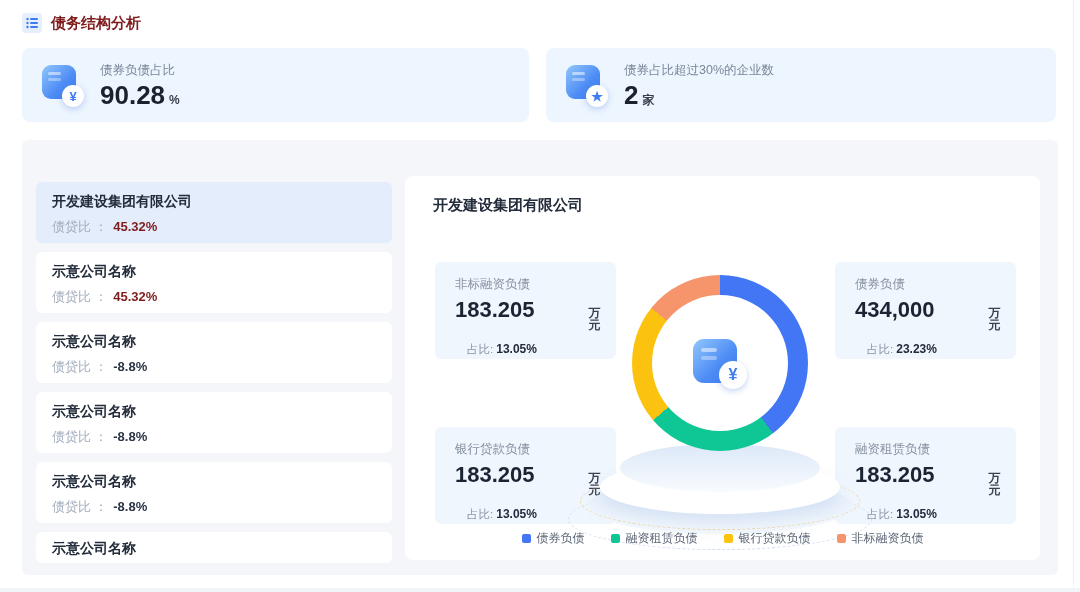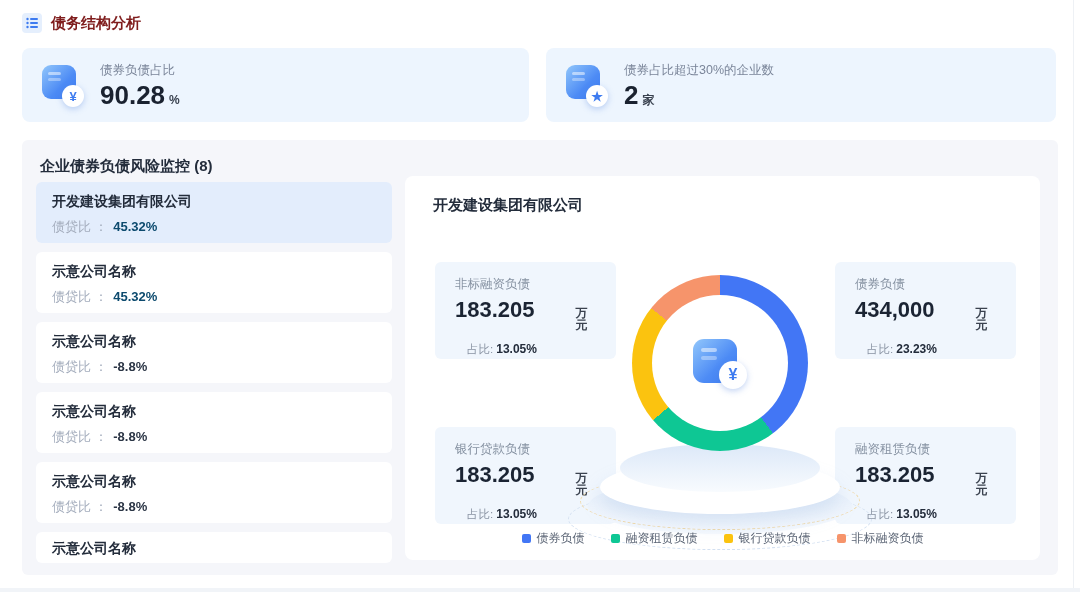--- a/index.html
+++ b/index.html
@@ -34,35 +34,35 @@
   
   .monitor { position:absolute; left:22px; top:140px; width:1036px; height:435px;
              background:#F5F6FA; border-radius:6px; }
   .monitor-title { position:absolute; left:18px; top:17px; font-size:15px; font-weight:bold; color:#232C3B; }
 
   .company-list { position:absolute; left:14px; top:42px; width:356px; }
   .company { background:#fff; border-radius:6px; height:61px; padding:10px 16px; margin-bottom:9px; cursor:pointer; }
   .company .name { font-size:14px; font-weight:600; color:#232C3B; line-height:1.3; }
   .company .ratio { margin-top:8px; font-size:13px; color:#A3ACBC; }
   .company .rval { color:#2B3545; font-weight:600; margin-left:2px; }
-  .company.risk .rval { color:#0c4a6e;text-align:center; }
+  .company.risk .rval { color:#7f1d1d;text-align:center; }
   .company.selected { background:#E3EDFC; }
   .company.short { height:31px; padding:7px 16px; }
 
   
   .detail { position:absolute; left:383px; top:36px; width:635px; height:384px; background:#fff; border-radius:8px; }
   .detail-title { position:absolute; left:28px; top:20px; font-size:15px; font-weight:bold; color:#232C3B; }
 
   .dcard { position:absolute; width:181px; height:97px; background:#F0F6FD; border-radius:6px; padding:14px 20px; }
   .dc-0 { left:30px;  top:86px; }  .dc-1 { left:430px; top:86px; }
   .dc-2 { left:30px;  top:251px; } .dc-3 { left:430px; top:251px; }
   .dlabel { font-size:12.5px; color:#8591A1; }
   .dvalue { margin-top:6px; display:flex; align-items:baseline; line-height:1;gap:36px; }
   .dnum  { font-size:22px; font-weight:bold; color:#1B2433; }
-  .dunit { font-size:12px; font-weight:600; color:#3A424F; margin-left:5px; }
+  .dunit { font-size:12px; font-weight:600; color:#3A424F; margin-left:18px; }
   .dshare { margin-top:11px; font-size:11.5px; color:#8A94A4;margin-left:12px; }
   .dshare b { color:#232C3B; font-size:12px; margin-left:3px; }
 
   
   .ped-top  { position:absolute; left:215px; top:268px; width:200px; height:48px; border-radius:50%;
               background:linear-gradient(#DCE8F8,#F8FBFE); }
   .ped-mid  { position:absolute; left:195px; top:284px; width:240px; height:54px; border-radius:50%;
               background:#fff; box-shadow:0 10px 18px rgba(170,195,230,.35); }
   .ped-bot  { position:absolute; left:183px; top:302px; width:264px; height:56px; border-radius:50%;
               background:linear-gradient(#E3EDFA,#F7FAFE); }
@@ -129,21 +129,20 @@
     <span class="cardtext">
       <div class="clabel">债券占比超过30%的企业数</div>
       <div class="cvalue">
         <span class="cnum">2</span>
         <span class="cunit">家</span>
       </div>
     </span>
   </div>
 
   <div class="monitor">
-    <div class="monitor-title">企业债券负债风险监控 (8)</div>
 
     <div class="company-list">
       <div class="company selected risk">
         <div class="name">开发建设集团有限公司</div>
         <div class="ratio">
           <span class="rlabel">债贷比 ：</span>
           <span class="rval">45.32%</span>
         </div>
       </div>
       <div class="company risk">

